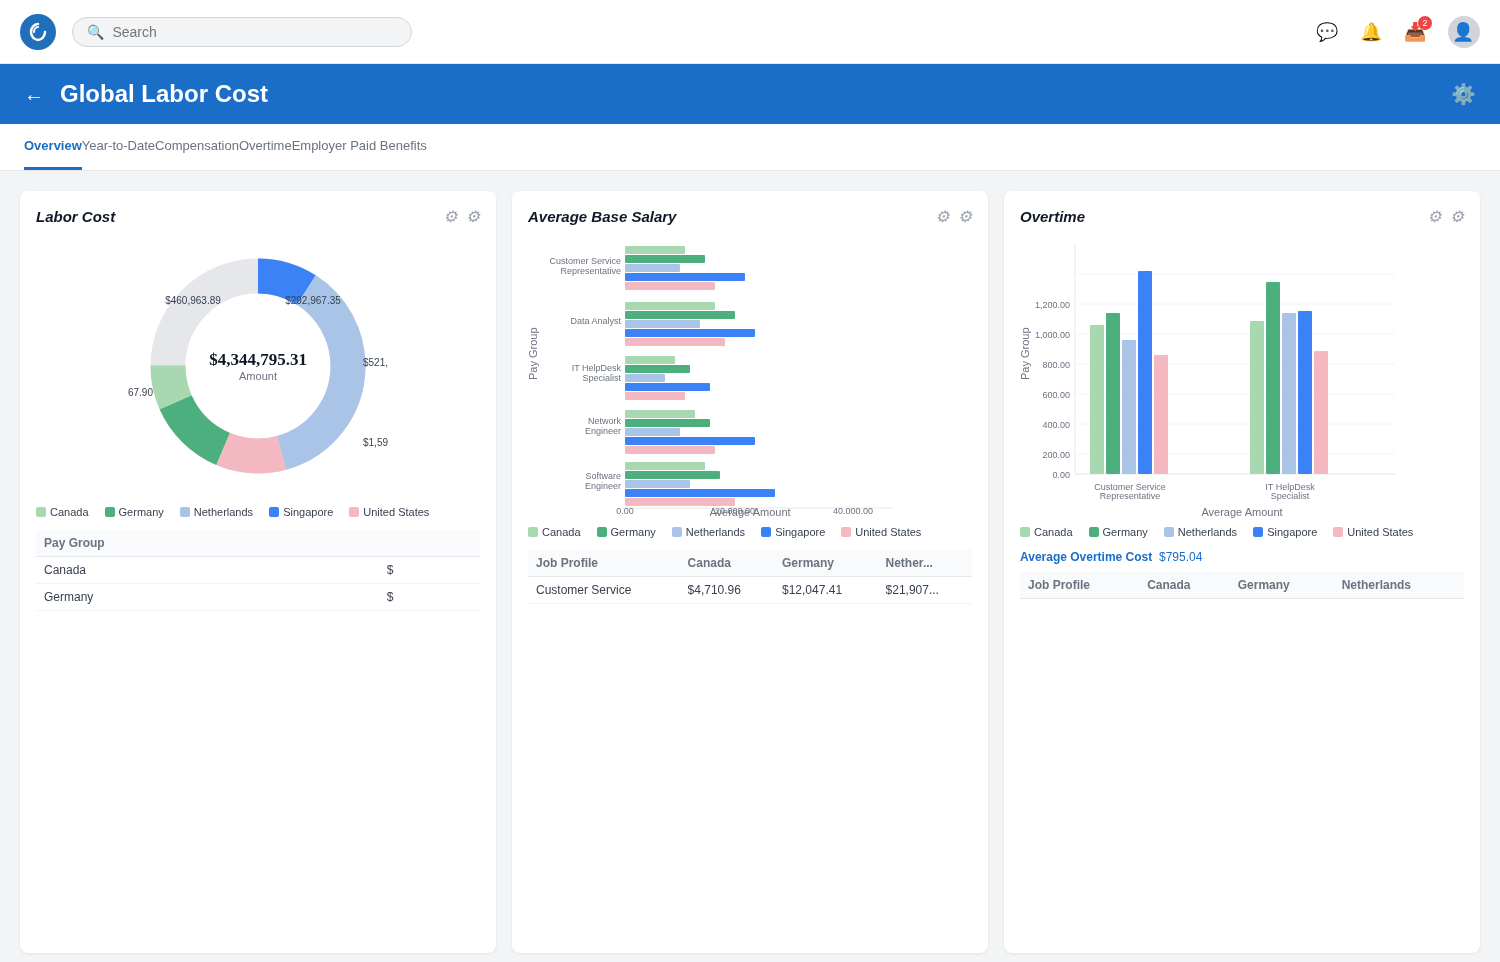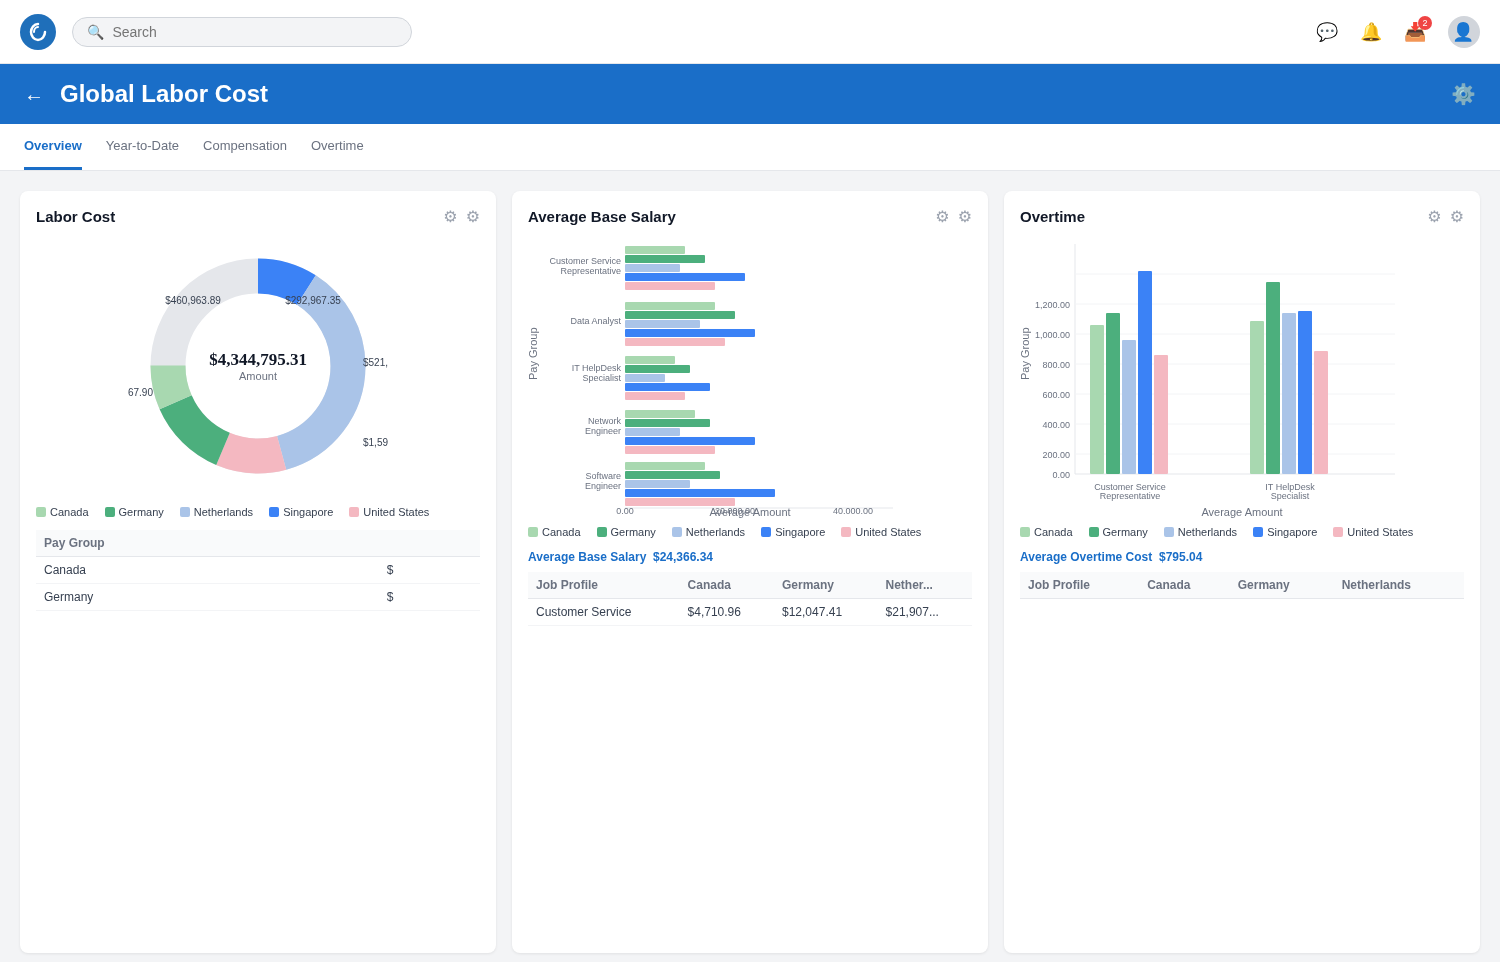--- a/index.html
+++ b/index.html
@@ -81,21 +81,20 @@
     }
     .header-gear {
       margin-left: auto; color: white; font-size: 20px; cursor: pointer;
     }
 
     
     .tabs-bar {
       background: white;
       padding: 0 24px;
       display: flex;
-      gap: 24px;
       border-bottom: 1px solid #e5e7eb;
     }
     .tab {
       padding: 14px 0;
       font-size: 13px;
       color: #6b7280;
       cursor: pointer;
       border-bottom: 3px solid transparent;
       white-space: nowrap;
     }
@@ -120,20 +119,21 @@
       padding: 16px;
       flex: 1;
       min-width: 0;
       box-shadow: 0 1px 3px rgba(0,0,0,0.08);
     }
     .card-header {
       display: flex;
       align-items: center;
       justify-content: space-between;
       margin-bottom: 8px;
+      font-style: italic;
     }
     .card-title {
       font-size: 15px;
       font-weight: 600;
       color: #111827;
     }
     .card-icons {
       display: flex; gap: 8px; color: #9ca3af; font-size: 16px;
     }
 
@@ -248,20 +248,21 @@
   <span class="back-btn">←</span>
   <h1>Global Labor Cost</h1>
   <span class="header-gear">⚙️</span>
 </div>
 
 <div class="tabs-bar">
   <div class="tab active">Overview</div>
   <div class="tab">Year-to-Date</div>
   <div class="tab">Compensation</div>
   <div class="tab">Overtime</div>
+  <div class="tab">Employer Paid Benefits</div>
 </div>
 
 <div class="main-content">
 
   <div class="card">
     <div class="card-header">
       <span class="card-title">Labor Cost</span>
       <div class="card-icons">
         <span>⚙</span>
         <span>⚙</span>
@@ -415,24 +416,20 @@
       <div class="legend-item">
           <div class="legend-dot" style="background:#3b82f6;"></div>
           <span>Singapore</span>
         </div>
       <div class="legend-item">
           <div class="legend-dot" style="background:#f4b8c1;"></div>
           <span>United States</span>
         </div>
     </div>
 
-    <div class="avg-stat">
-      <span>Average Base Salary</span>&nbsp;
-      <span style="color:#1a6ec8; font-weight:600;">$24,366.34</span>
-    </div>
 
     <table class="mini-table">
       <thead>
         <tr>
           <th>Job Profile</th>
           <th>Canada</th>
           <th>Germany</th>
           <th>Nether...</th>
         </tr>
       </thead>
@@ -525,21 +522,21 @@
           <span>Singapore</span>
         </div>
       <div class="legend-item">
           <div class="legend-dot" style="background:#f4b8c1;"></div>
           <span>United States</span>
         </div>
     </div>
 
     <div class="avg-stat">
       <span>Average Overtime Cost</span>&nbsp;
-      <span style="color:#1a6ec8; font-weight:700;">$795.04</span>
+      <span style="color:#1a6ec8; font-weight:400;">$795.04</span>
     </div>
 
     <table class="mini-table">
       <thead>
         <tr>
           <th>Job Profile</th>
           <th>Canada</th>
           <th>Germany</th>
           <th>Netherlands</th>
         </tr>

